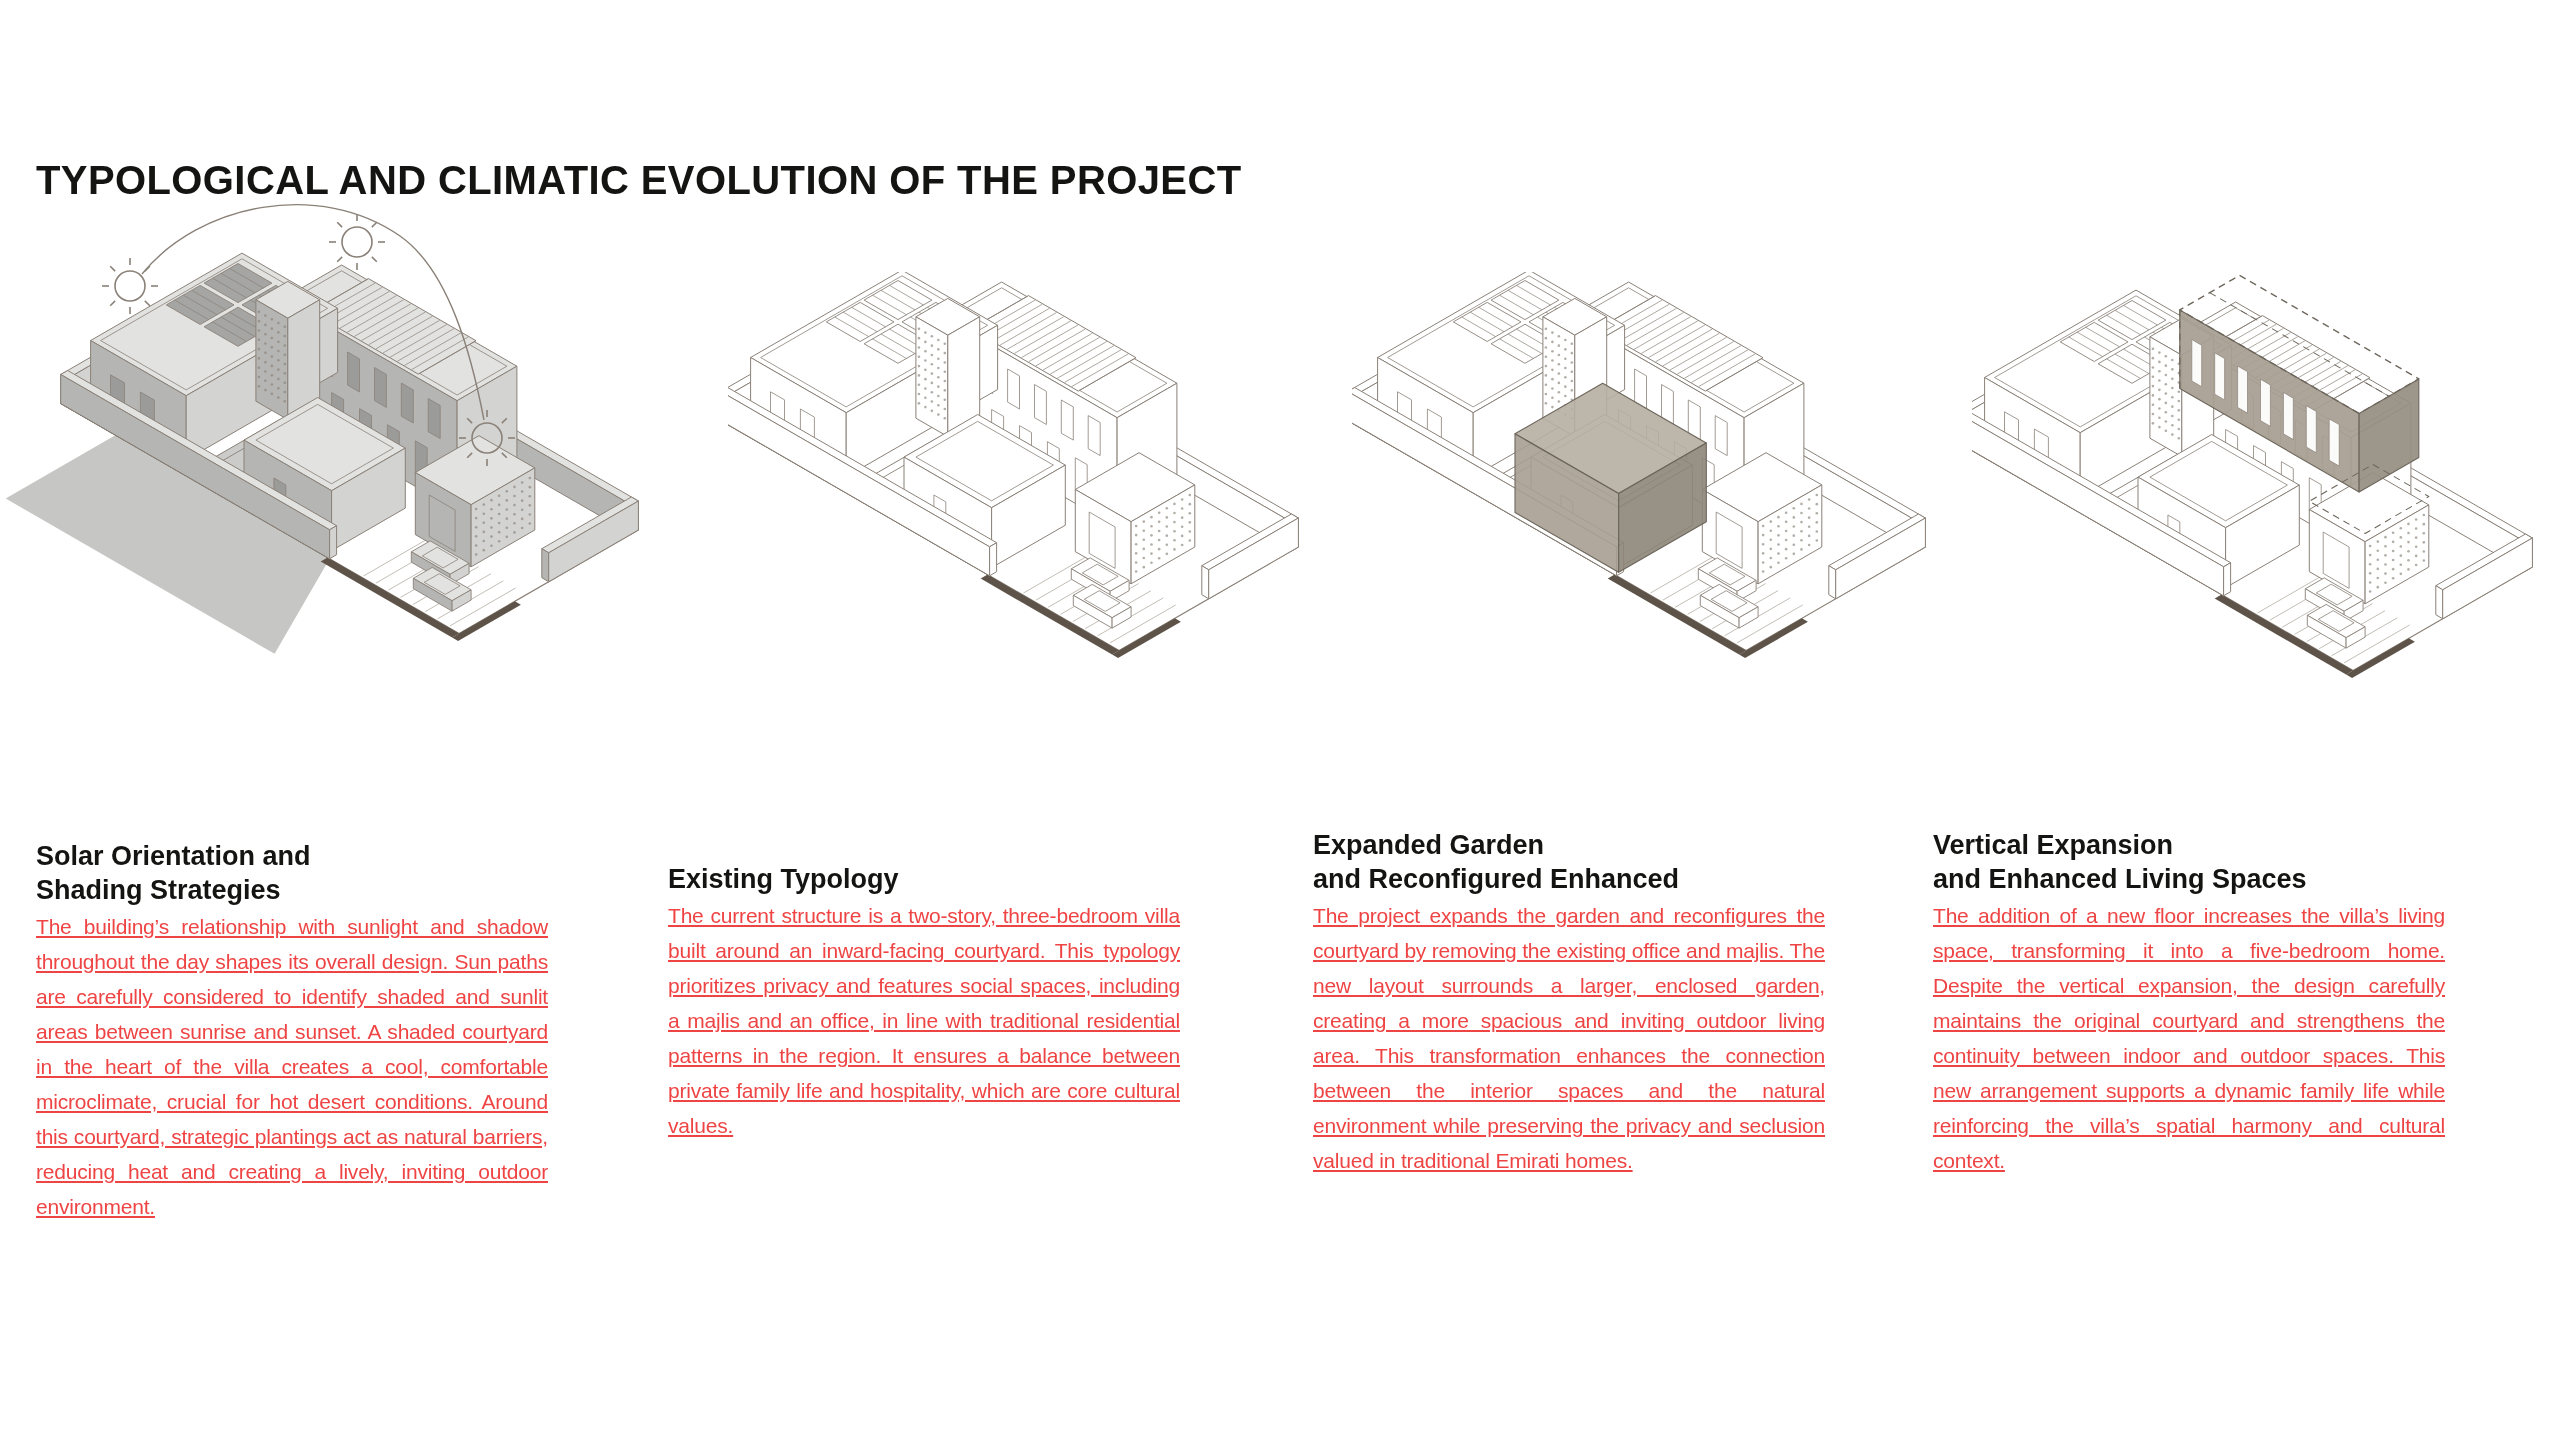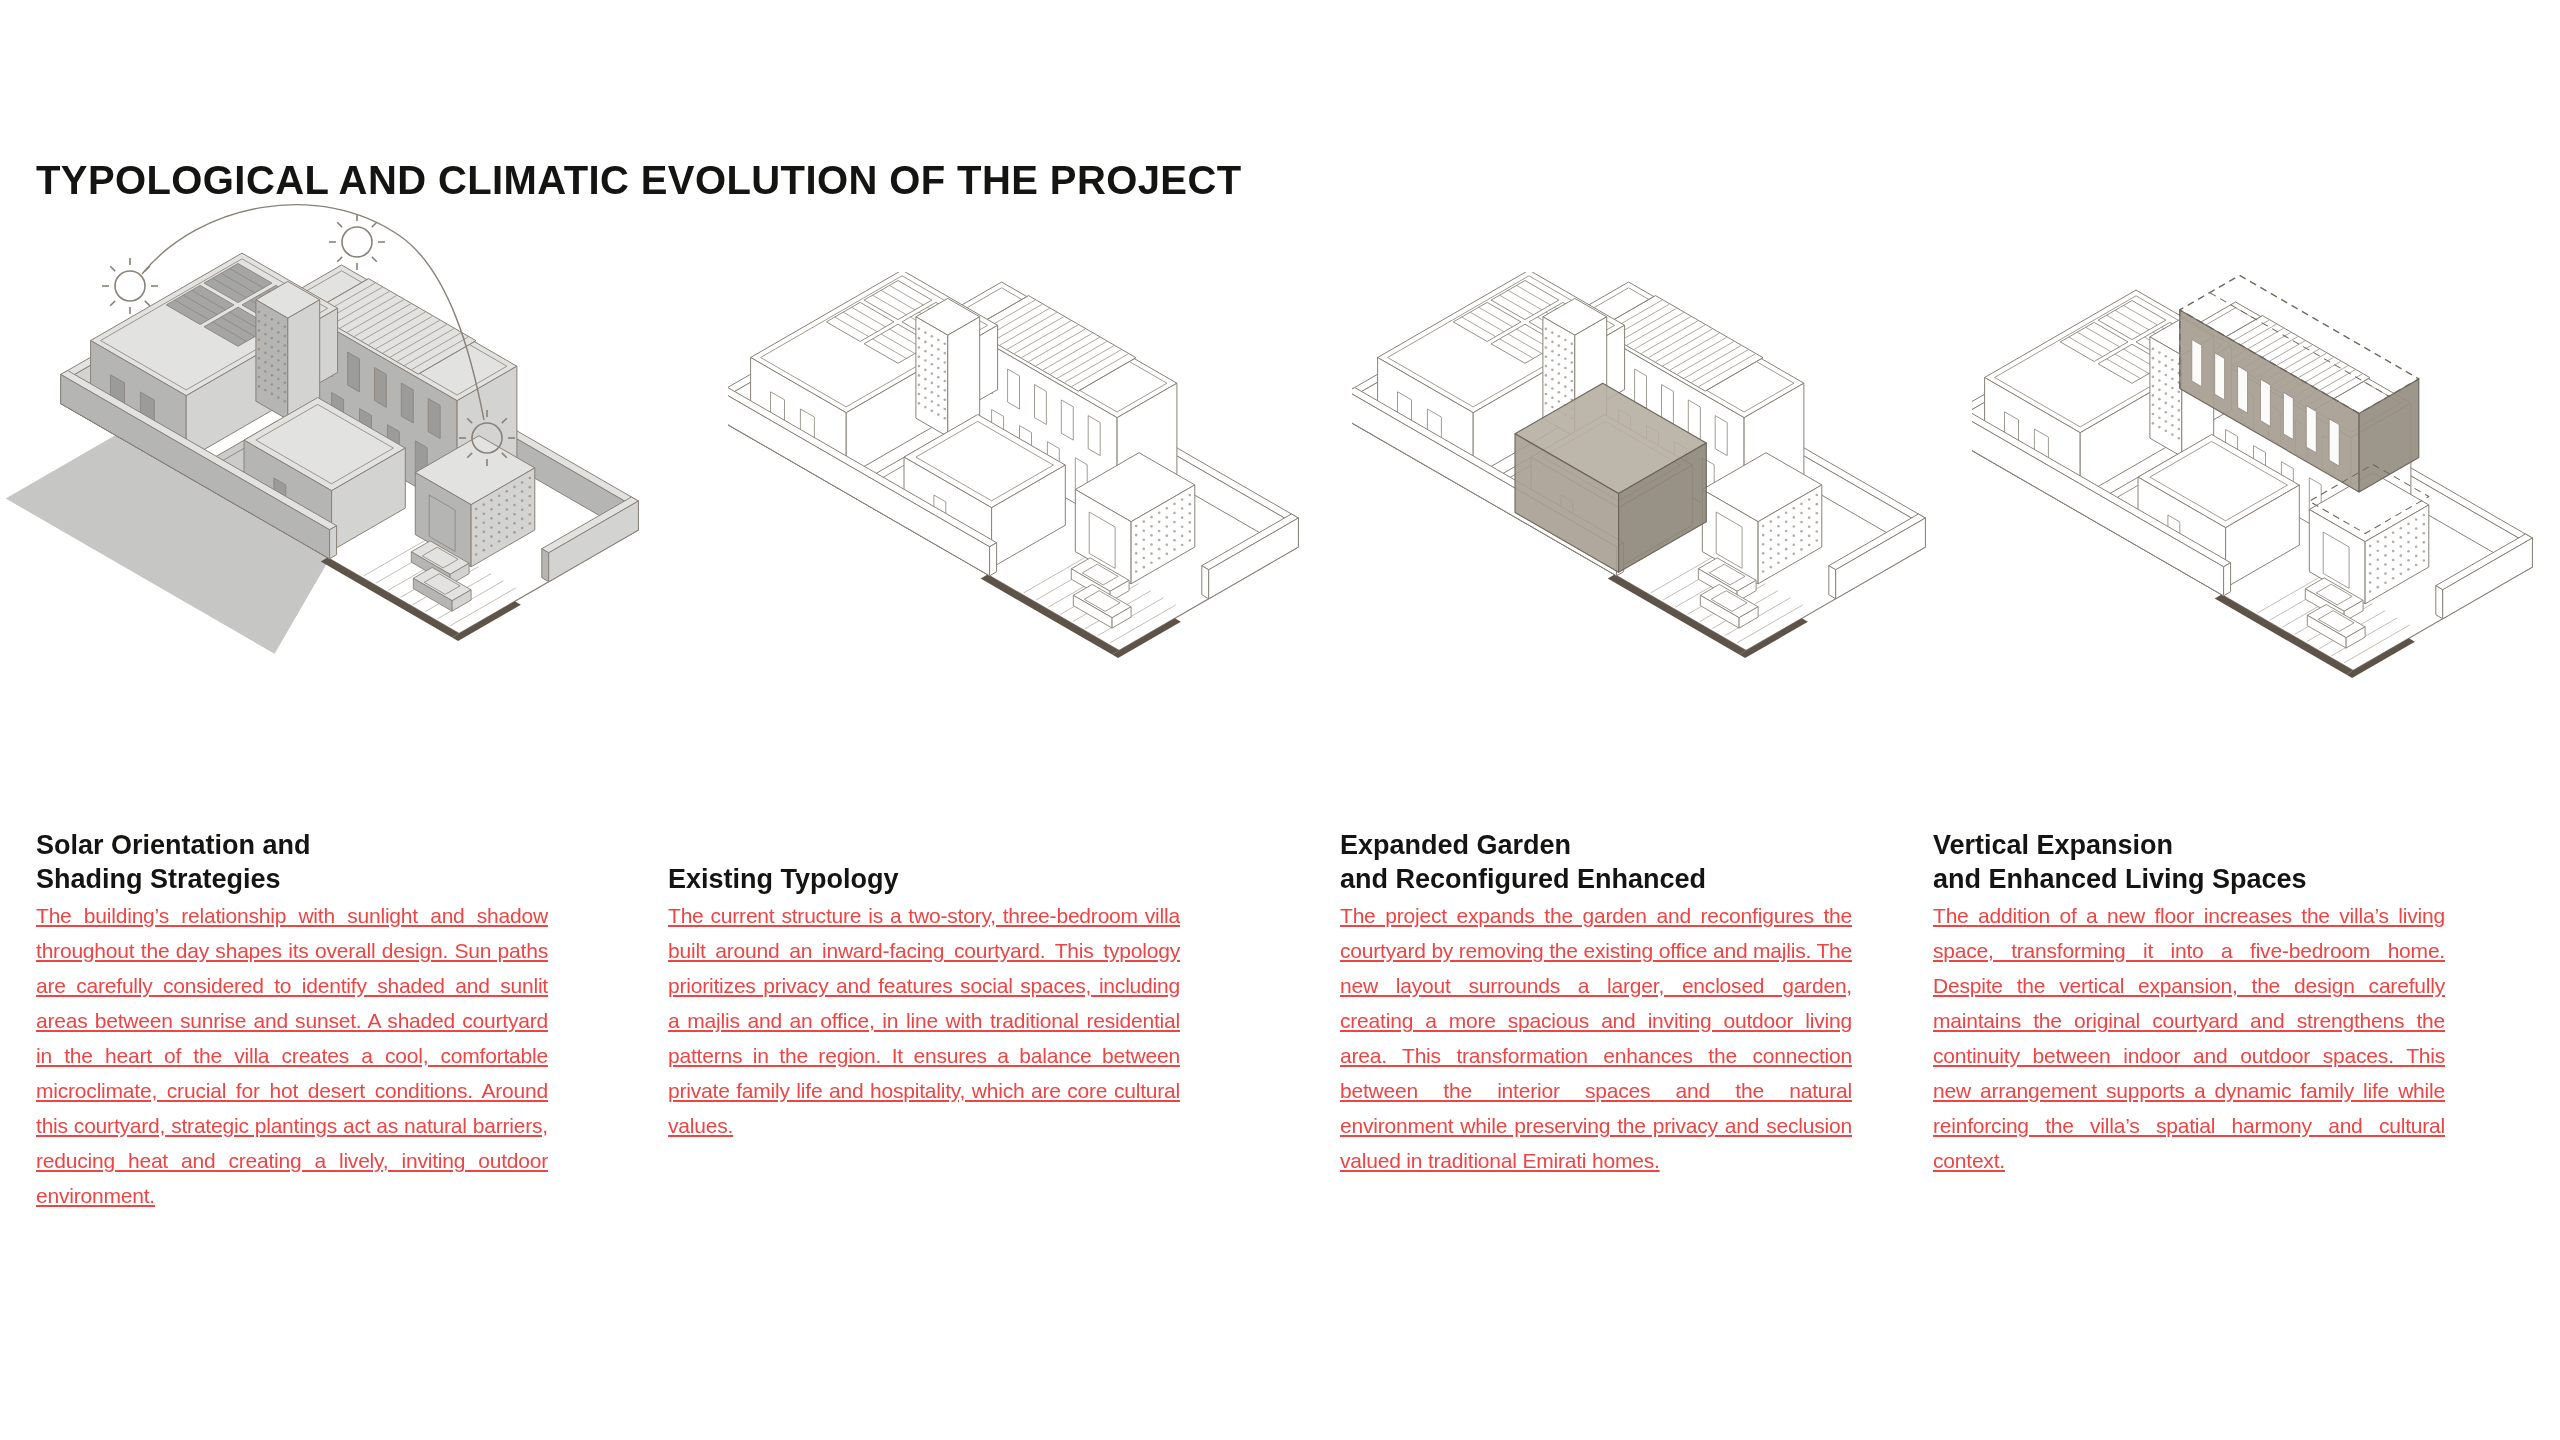--- a/index.html
+++ b/index.html
@@ -6,21 +6,21 @@
   body{width:2560px;height:1440px;position:relative;overflow:hidden;
        font-family:"Liberation Sans", sans-serif;color:#1f1f1d;}
   .title{position:absolute;left:36px;top:158px;font-size:40px;font-weight:700;
          letter-spacing:.4px;color:#141412;margin:0;}
   .fig{position:absolute;}
   #fig1{left:0px;top:178px;}
   #fig2{left:728px;top:272px;}
   #fig3{left:1352px;top:272px;}
   #fig4{left:1972px;top:272px;}
   .column{position:absolute;top:828px;width:512px;}
-  #col1{left:36px;} #col2{left:668px;} #col3{left:1340px;} #col4{left:1933px;}
+  #col1{left:36px;margin-top:11px;} #col2{left:668px;} #col3{left:1313px;} #col4{left:1933px;}
   .col-heading{display:flex;flex-direction:column;justify-content:flex-end;
                min-height:68px;font-size:27px;line-height:34px;font-weight:700;color:#141412;}
   .col-heading span{display:block;}
   .col-body{margin:2px 0 0 0;font-size:21px;line-height:35px;text-align:justify;
             letter-spacing:-0.2px;color:#ef4444;text-decoration:underline;}
 </style>
 </head>
 <body>
 
 <main>

